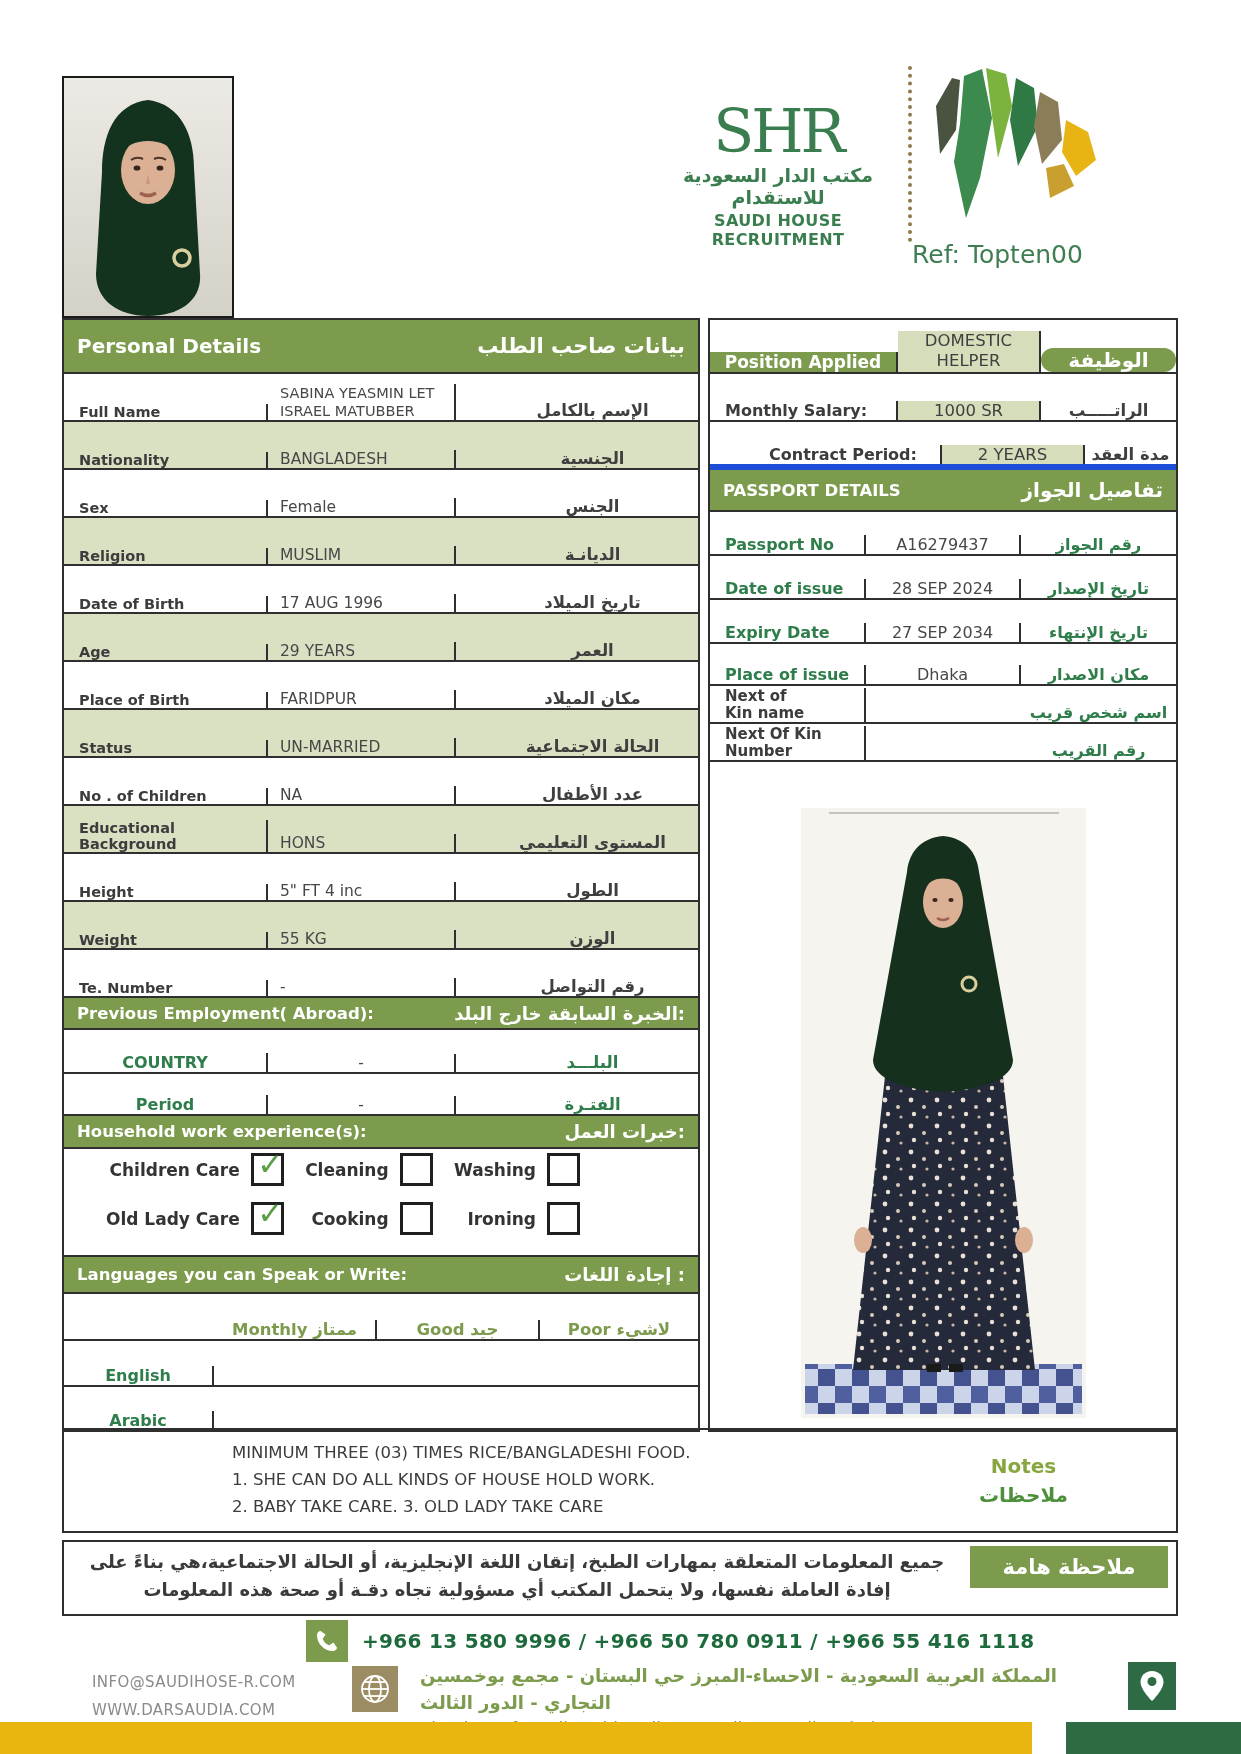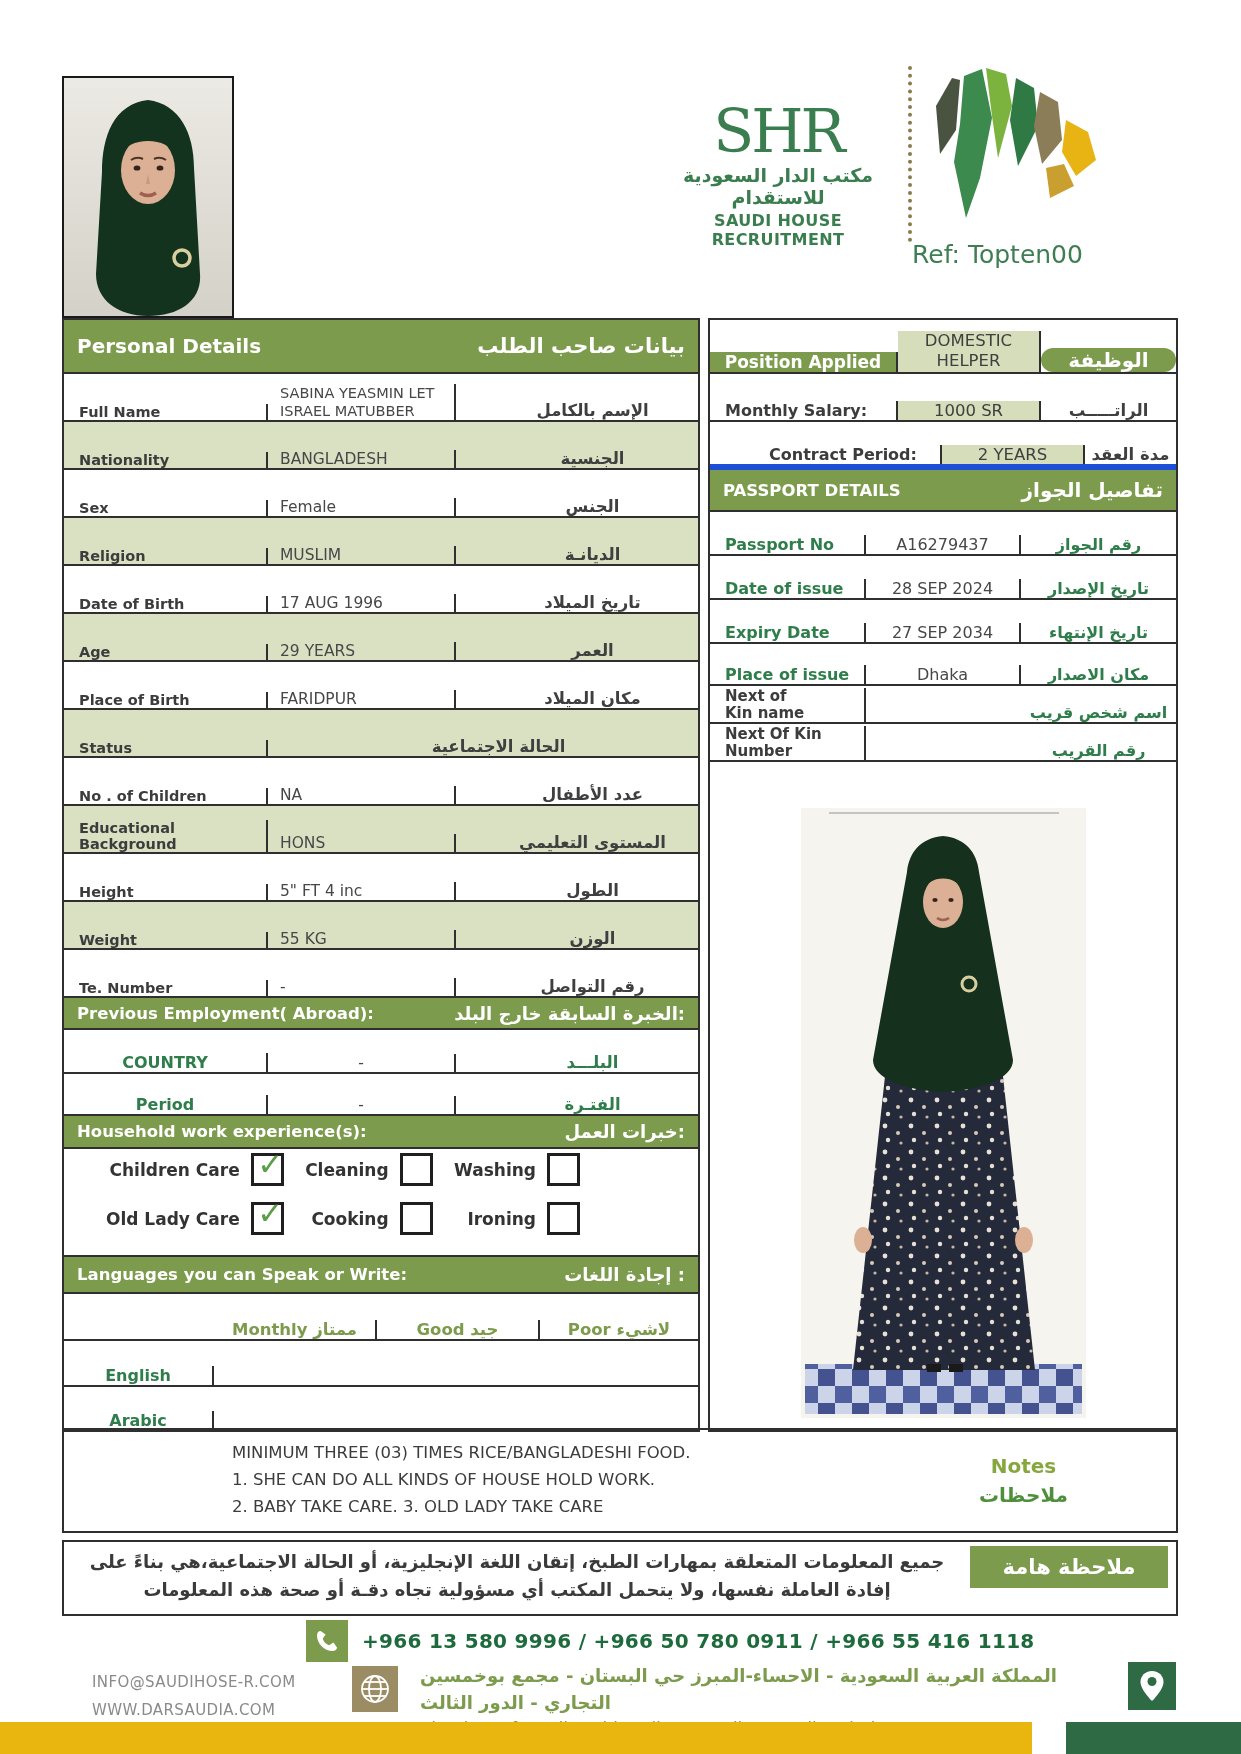--- a/index.html
+++ b/index.html
@@ -166,20 +166,21 @@
       <div class="cell lt-c2 val bR">29 YEARS</div>
       <div class="cell lt-c3 arc">العمر</div>
     </div>
     <div class="row h48">
       <div class="cell lt-c1 lab bR">Place of Birth</div>
       <div class="cell lt-c2 val bR">FARIDPUR</div>
       <div class="cell lt-c3 arc">مكان الميلاد</div>
     </div>
     <div class="row h48 alt">
       <div class="cell lt-c1 lab bR">Status</div>
+      <div class="cell lt-c2 val bR">UN-MARRIED</div>
       <div class="cell lt-c3 arc">الحالة الاجتماعية</div>
     </div>
     <div class="row h48">
       <div class="cell lt-c1 lab bR">No . of Children</div>
       <div class="cell lt-c2 val bR">NA</div>
       <div class="cell lt-c3 arc">عدد الأطفال</div>
     </div>
     <div class="row h48 alt">
       <div class="cell lt-c1 lab bR">Educational Background</div>
       <div class="cell lt-c2 val bR">HONS</div>

